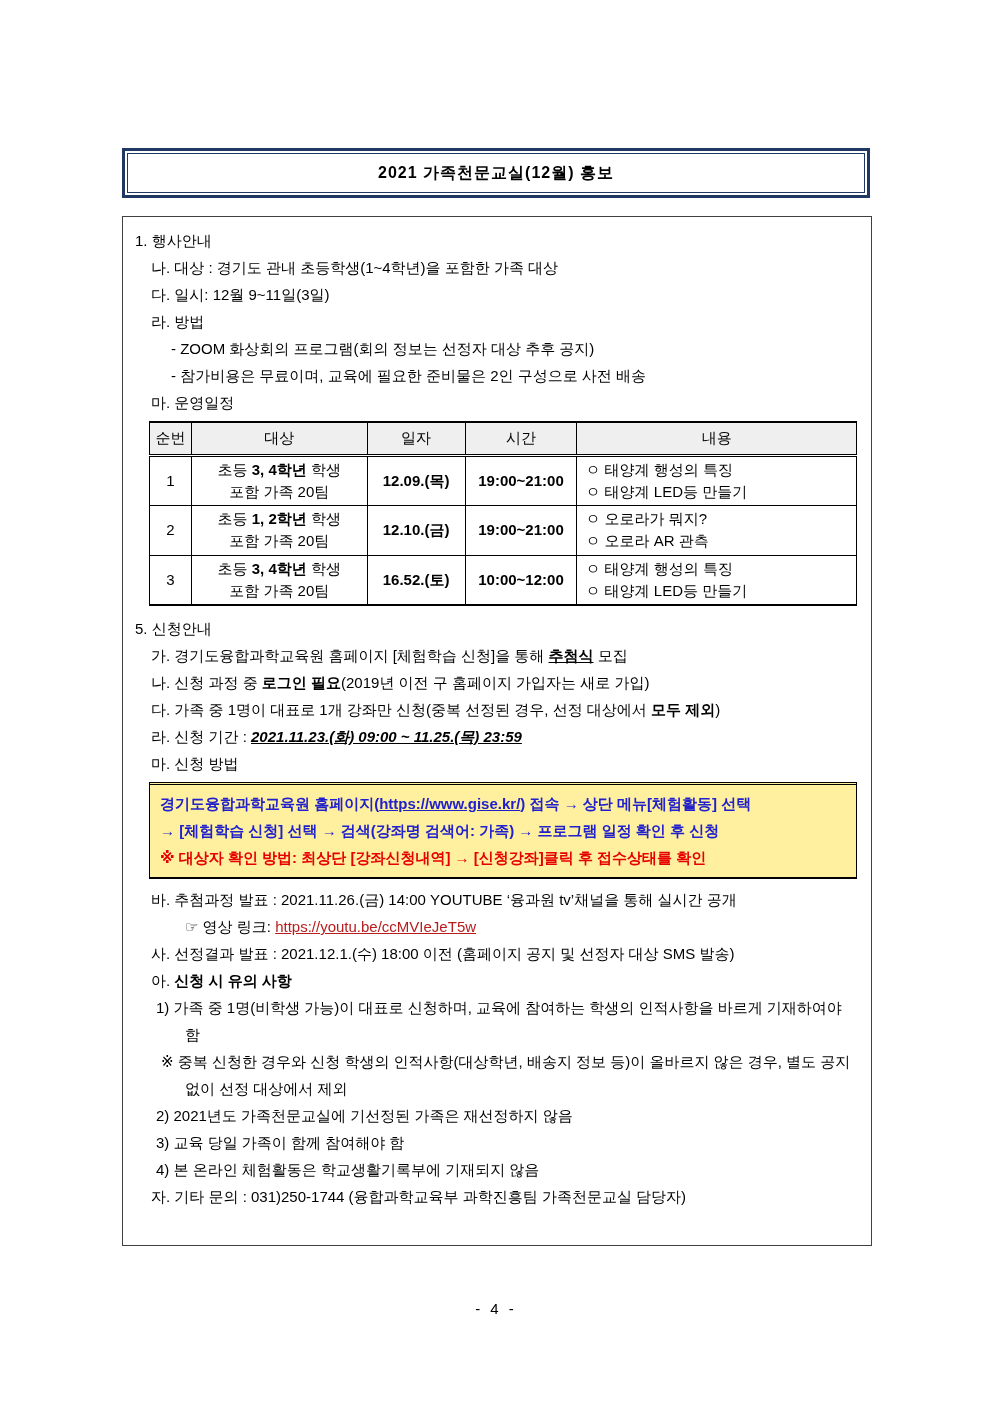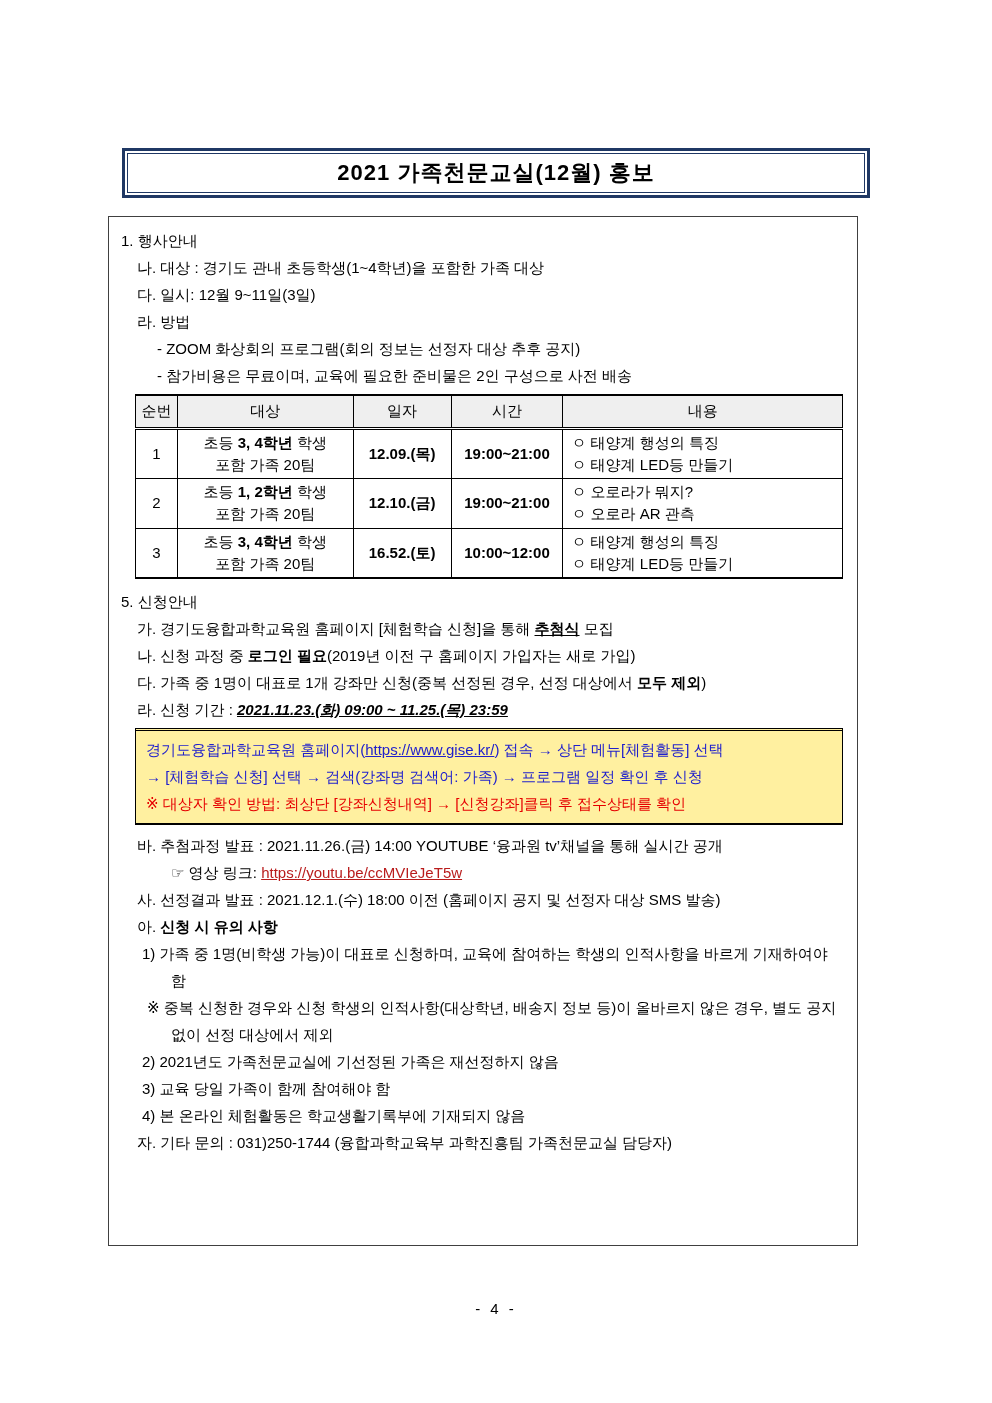--- a/index.html
+++ b/index.html
@@ -12,26 +12,26 @@
   .page { position: relative; width: 992px; height: 1403px; background: #fff; overflow: hidden; }
 
   
   .title-box {
     position: absolute; left: 122px; top: 148px; width: 748px; height: 50px;
     border: 3px solid #1F3864; padding: 2px; background: #fff;
   }
   .title-inner {
     width: 100%; height: 100%; border: 1px solid #1F3864;
     display: flex; align-items: center; justify-content: center;
-    font-size: 22px; font-weight: bold; letter-spacing: 1px; color: #000;
+    font-size: 16px; font-weight: bold; letter-spacing: 1px; color: #000;
   }
 
   
   .main-box {
-    position: absolute; left: 108px; top: 216px; width: 750px; height: 1030px;
+    position: absolute; left: 122px; top: 216px; width: 750px; height: 1030px;
     border: 1px solid #404040; background: #fff;
     padding: 10px 14px 0 12px;
     font-size: 15px; line-height: 27px; overflow: hidden;
   }
 
   .lvl0 { padding-left: 0; }
   .lvl1 { padding-left: 16px; }
   .lvl2 { padding-left: 36px; }
   .bold { font-weight: bold; }
   .underline { text-decoration: underline; }
@@ -60,21 +60,21 @@
   .cell-line { display: block; }
 
   
   .notice-box {
     margin: 5px 0 7px 14px; width: 708px;
     background: #FFF0A0;
     border-top: 3px double #000;
     border-bottom: 2px solid #000;
     border-left: 1px solid #000; border-right: 1px solid #000;
     padding: 5px 10px 6px 10px;
-    font-weight: normal; font-size: 15px; line-height: 27px;
+    font-weight: bold; font-size: 15px; line-height: 27px;
   }
   .notice-blue { color: #2020CC; }
   .notice-red  { color: #E60000; }
   .link-inline { color: #2020CC; text-decoration: underline; cursor: pointer; }
 
   .link-line { padding-left: 50px; }
   .link-purple { color: #b91c1c; text-decoration: underline; cursor: pointer; }
 
   .note  { padding-left: 50px; text-indent: -29px; }
   .note-star { padding-left: 50px; text-indent: -24px; }
@@ -94,20 +94,21 @@
   </div>
 
   <div class="main-box">
 
     <div class="lvl0">1. 행사안내</div>
     <div class="lvl1">나. 대상 : 경기도 관내 초등학생(1~4학년)을 포함한 가족 대상</div>
     <div class="lvl1">다. 일시: 12월 9~11일(3일)</div>
     <div class="lvl1">라. 방법</div>
     <div class="lvl2">- ZOOM 화상회의 프로그램(회의 정보는 선정자 대상 추후 공지)</div>
     <div class="lvl2">- 참가비용은 무료이며, 교육에 필요한 준비물은 2인 구성으로 사전 배송</div>
+    <div class="lvl1">마. 운영일정</div>
 
     <table class="schedule">
       <thead>
         <tr>
           <th class="col-no">순번</th>
           <th class="col-tgt">대상</th>
           <th class="col-date">일자</th>
           <th class="col-time">시간</th>
           <th class="col-cont">내용</th>
         </tr>
@@ -158,20 +159,21 @@
     <div class="lvl0">5. 신청안내</div>
 
     <div class="lvl1"><span>가. 경기도융합과학교육원 홈페이지 [체험학습 신청]을 통해 </span><span class="bold underline">추첨식</span><span> 모집</span></div>
 
     <div class="lvl1"><span>나. 신청 과정 중 </span><span class="bold">로그인 필요</span><span>(2019년 이전 구 홈페이지 가입자는 새로 가입)</span></div>
 
     <div class="lvl1"><span>다. 가족 중 1명이 대표로 1개 강좌만 신청(중복 선정된 경우, 선정 대상에서 </span><span class="bold">모두 제외</span><span>)</span></div>
 
     <div class="lvl1"><span>라. 신청 기간 : </span><span class="bold-italic-underline">2021.11.23.(화) 09:00 ~ 11.25.(목) 23:59</span></div>
 
+    <div class="lvl1">마. 신청 방법</div>
 
     <div class="notice-box">
       <div class="notice-blue"><span>경기도융합과학교육원 홈페이지(</span><span class="link-inline">https://www.gise.kr/</span><span>) 접속 → 상단 메뉴[체험활동] 선택</span></div>
       <div class="notice-blue">→ [체험학습 신청] 선택 → 검색(강좌명 검색어: 가족) → 프로그램 일정 확인 후 신청</div>
       <div class="notice-red">※ 대상자 확인 방법: 최상단 [강좌신청내역] → [신청강좌]클릭 후 접수상태를 확인</div>
     </div>
 
     <div class="lvl1">바. 추첨과정 발표 : 2021.11.26.(금) 14:00 YOUTUBE ‘융과원 tv’채널을 통해 실시간 공개</div>
     <div class="link-line"><span>☞ 영상 링크: </span><span class="link-purple">https://youtu.be/ccMVIeJeT5w</span></div>
 

